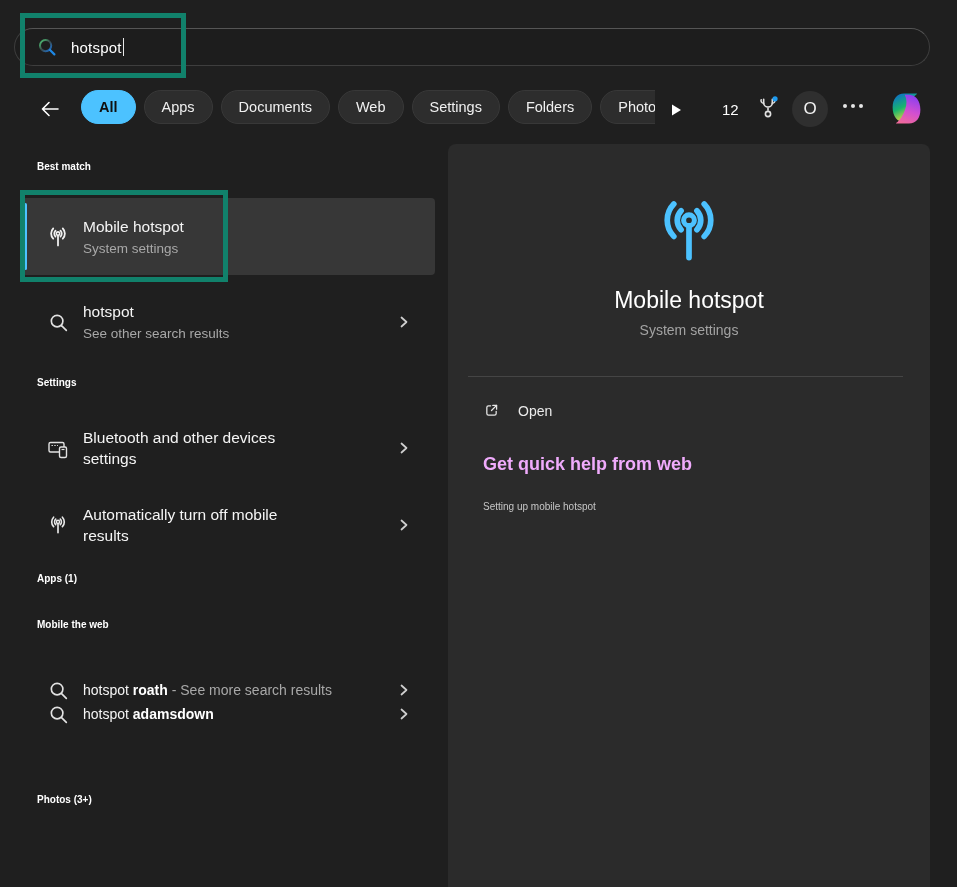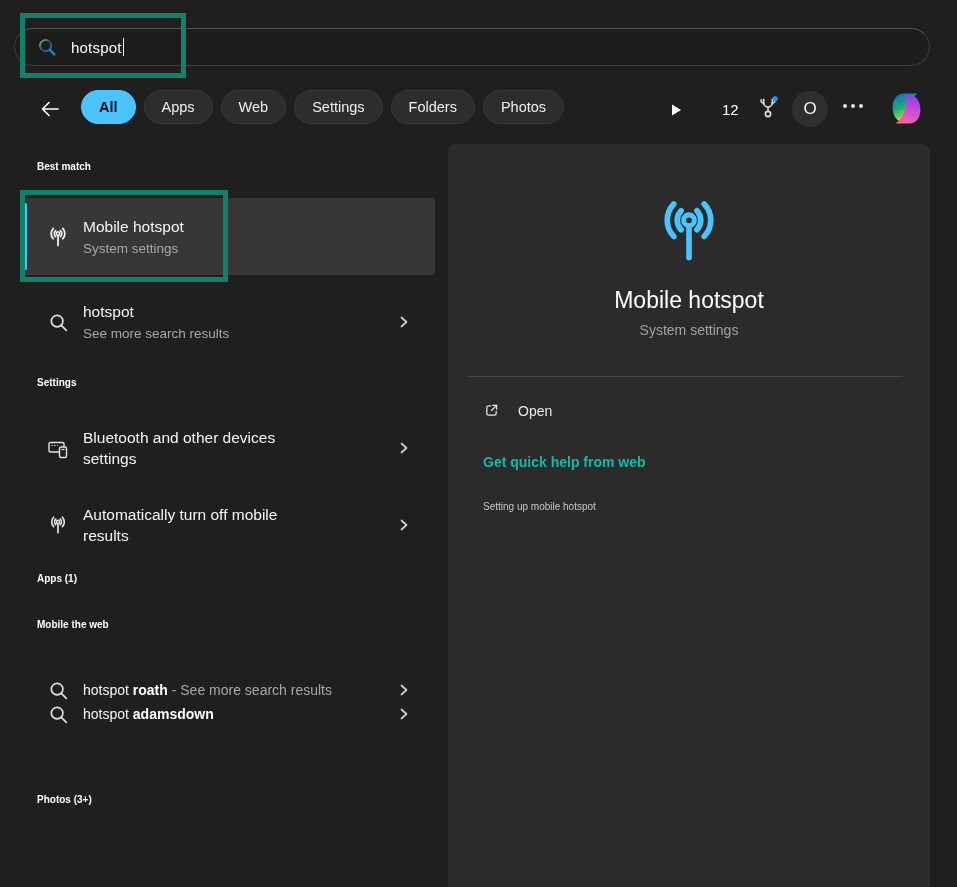--- a/index.html
+++ b/index.html
@@ -80,21 +80,21 @@
   .right-panel {
     position:absolute; left:448px; top:144px; width:482px; height:743px;
     background:#2b2b2b; border-radius:8px 8px 0 0;
   }
   .rp-icon { position:absolute; left:50%; top:49px; transform:translateX(-50%); width:76px; height:76px; }
   .rp-title { position:absolute; left:0; right:0; top:143px; text-align:center; font-size:23px; color:#ffffff; }
   .rp-sub { position:absolute; left:0; right:0; top:178px; text-align:center; font-size:14px; color:#a3a3a3; }
   .rp-divider { position:absolute; left:20px; right:27px; top:232px; height:1px; background:#454545; }
   .rp-open { position:absolute; left:35px; top:258px; display:flex; align-items:center; gap:18px; cursor:pointer; }
   .rp-open-label { font-size:14px; color:#eaeaea; }
-  .rp-help-header { position:absolute; left:35px; top:310px; font-size:14px; font-weight:bold; color:#14b8a6; }
+  .rp-help-header { position:absolute; left:35px; top:310px; font-size:18px; font-weight:bold; color:#f0abfc; }
   .rp-help-link { position:absolute; left:35px; top:357px; font-size:10px; color:#c6c6c6; cursor:pointer; }
 </style>
 </head>
 <body>
 
 <svg width="0" height="0" style="position:absolute">
   <defs>
     <linearGradient id="sg-ring" x1="0" y1="0" x2="1" y2="1">
       <stop offset="0" stop-color="#4fcf7a"></stop>
       <stop offset="0.5" stop-color="#3a4a4a"></stop>
@@ -140,20 +140,21 @@
 
 <div class="filter-row">
   <div class="back-btn">
     <svg width="22" height="22" viewBox="0 0 22 22">
       <path d="M10 4.5 L3.5 11 L10 17.5 M3.5 11 H19" fill="none" stroke="#ffffff" stroke-width="1.6" stroke-linecap="round" stroke-linejoin="round"></path>
     </svg>
   </div>
   <div class="tabs-clip">
     <div class="pill selected">All</div>
     <div class="pill">Apps</div>
+    <div class="pill">Documents</div>
     <div class="pill">Web</div>
     <div class="pill">Settings</div>
     <div class="pill">Folders</div>
     <div class="pill">Photos</div>
   </div>
   <div class="play-btn">
     <svg width="16" height="16" viewBox="0 0 16 16">
       <path d="M4 2.5 L13 8 L4 13.5 Z" fill="#ffffff"></path>
     </svg>
   </div>
@@ -199,21 +200,21 @@
 <div class="anno anno-bestmatch"></div>
 
 <div class="row row-seemore">
   <span class="ric">
     <svg width="20" height="20" viewBox="0 0 18 18">
         <use href="#magnifier-glyph"></use>
       </svg>
   </span>
   <span>
     <div class="t-title">hotspot</div>
-    <div class="t-sub">See more search results</div>
+    <div class="t-sub">See other search results</div>
   </span>
   <svg class="chev" viewBox="0 0 14 14">
       <use href="#chevron-glyph"></use>
     </svg>
 </div>
 
 <div class="sec-header" style="top:377px">Settings</div>
 
 <div class="row row-bt">
   <span class="ric">

